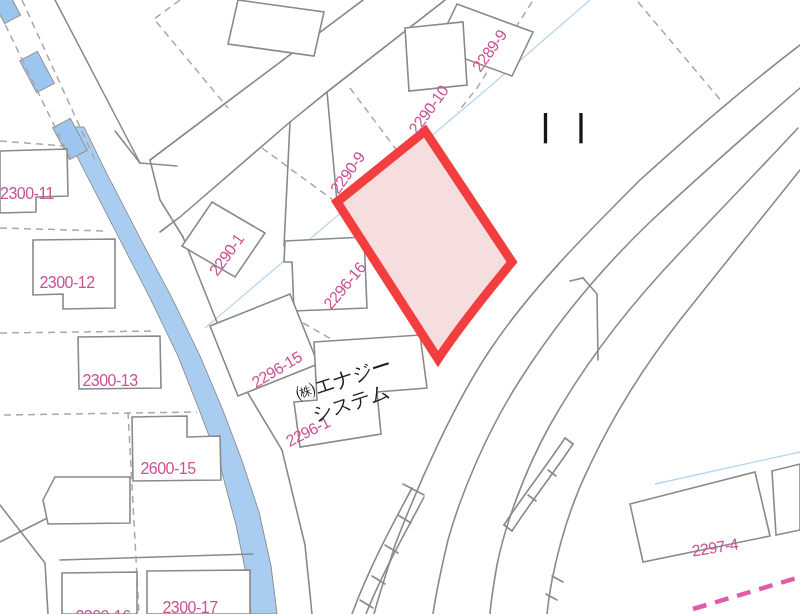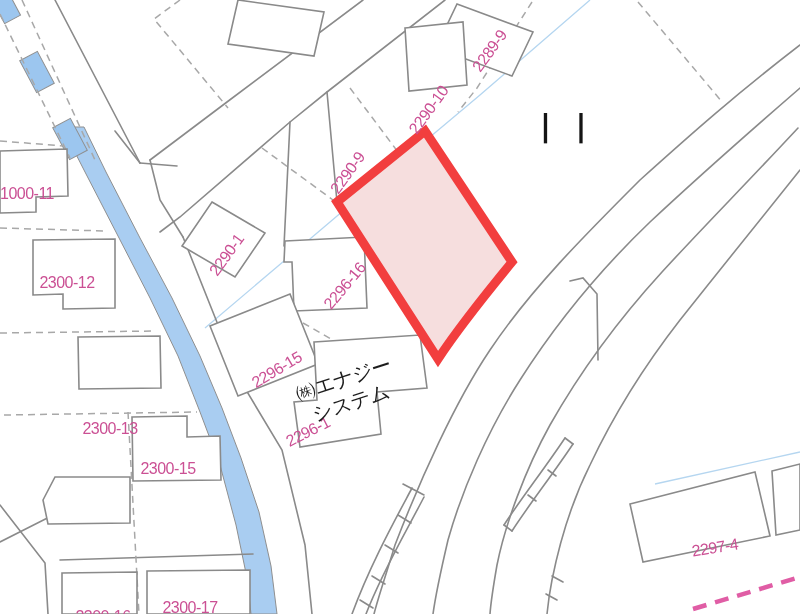--- a/index.html
+++ b/index.html
@@ -120,24 +120,24 @@
   </g>
 
   <g>
     <polyline points="693,609 800,577" stroke="#e05da5" stroke-width="4.5" fill="none" stroke-dasharray="14 9"></polyline>
   </g>
 
   <path d="M425,131 L512,262 Q461,324 438,359 L337,202 Z" fill="#f6dede" stroke="#f23e3e" stroke-width="9" stroke-linejoin="miter"></path>
 </svg>
 
   <div class="label-layer">
-      <span class="plabel" style="left: 27px; top: 194px; transform: translate(-50%, -50%) rotate(0deg);">1000-11</span>
+      <span class="plabel" style="left: 27px; top: 194px; transform: translate(-50%, -50%) rotate(0deg);">2300-11</span>
       <span class="plabel" style="left: 67px; top: 283px; transform: translate(-50%, -50%) rotate(0deg); text-align: right;">2300-12</span>
-      <span class="plabel" style="left: 110px; top: 381px; transform: translate(-50%, -50%) rotate(0deg); margin-top: 48px;">2300-13</span>
-      <span class="plabel" style="left: 168px; top: 469px; transform: translate(-50%, -50%) rotate(0deg);">2300-15</span>
+      <span class="plabel" style="left: 110px; top: 381px; transform: translate(-50%, -50%) rotate(0deg);">2300-13</span>
+      <span class="plabel" style="left: 168px; top: 469px; transform: translate(-50%, -50%) rotate(0deg);">2600-15</span>
       <span class="plabel" style="left: 103px; top: 617px; transform: translate(-50%, -50%) rotate(0deg);">2300-16</span>
       <span class="plabel" style="left: 190px; top: 608px; transform: translate(-50%, -50%) rotate(0deg);">2300-17</span>
       <span class="plabel" style="left: 227px; top: 255px; transform: translate(-50%, -50%) rotate(-54deg);">2290-1</span>
       <span class="plabel" style="left: 348px; top: 173px; transform: translate(-50%, -50%) rotate(-54deg);">2290-9</span>
       <span class="plabel" style="left: 429px; top: 110px; transform: translate(-50%, -50%) rotate(-54deg);">2290-10</span>
       <span class="plabel" style="left: 490px; top: 51px; transform: translate(-50%, -50%) rotate(-54deg);">2289-9</span>
       <span class="plabel" style="left: 345px; top: 286px; transform: translate(-50%, -50%) rotate(-50deg);">2296-16</span>
       <span class="plabel" style="left: 277px; top: 370px; transform: translate(-50%, -50%) rotate(-31deg);">2296-15</span>
       <span class="plabel" style="left: 308px; top: 432px; transform: translate(-50%, -50%) rotate(-27deg);">2296-1</span>
       <span class="plabel" style="left: 715px; top: 548px; transform: translate(-50%, -50%) rotate(-9deg);">2297-4</span>

